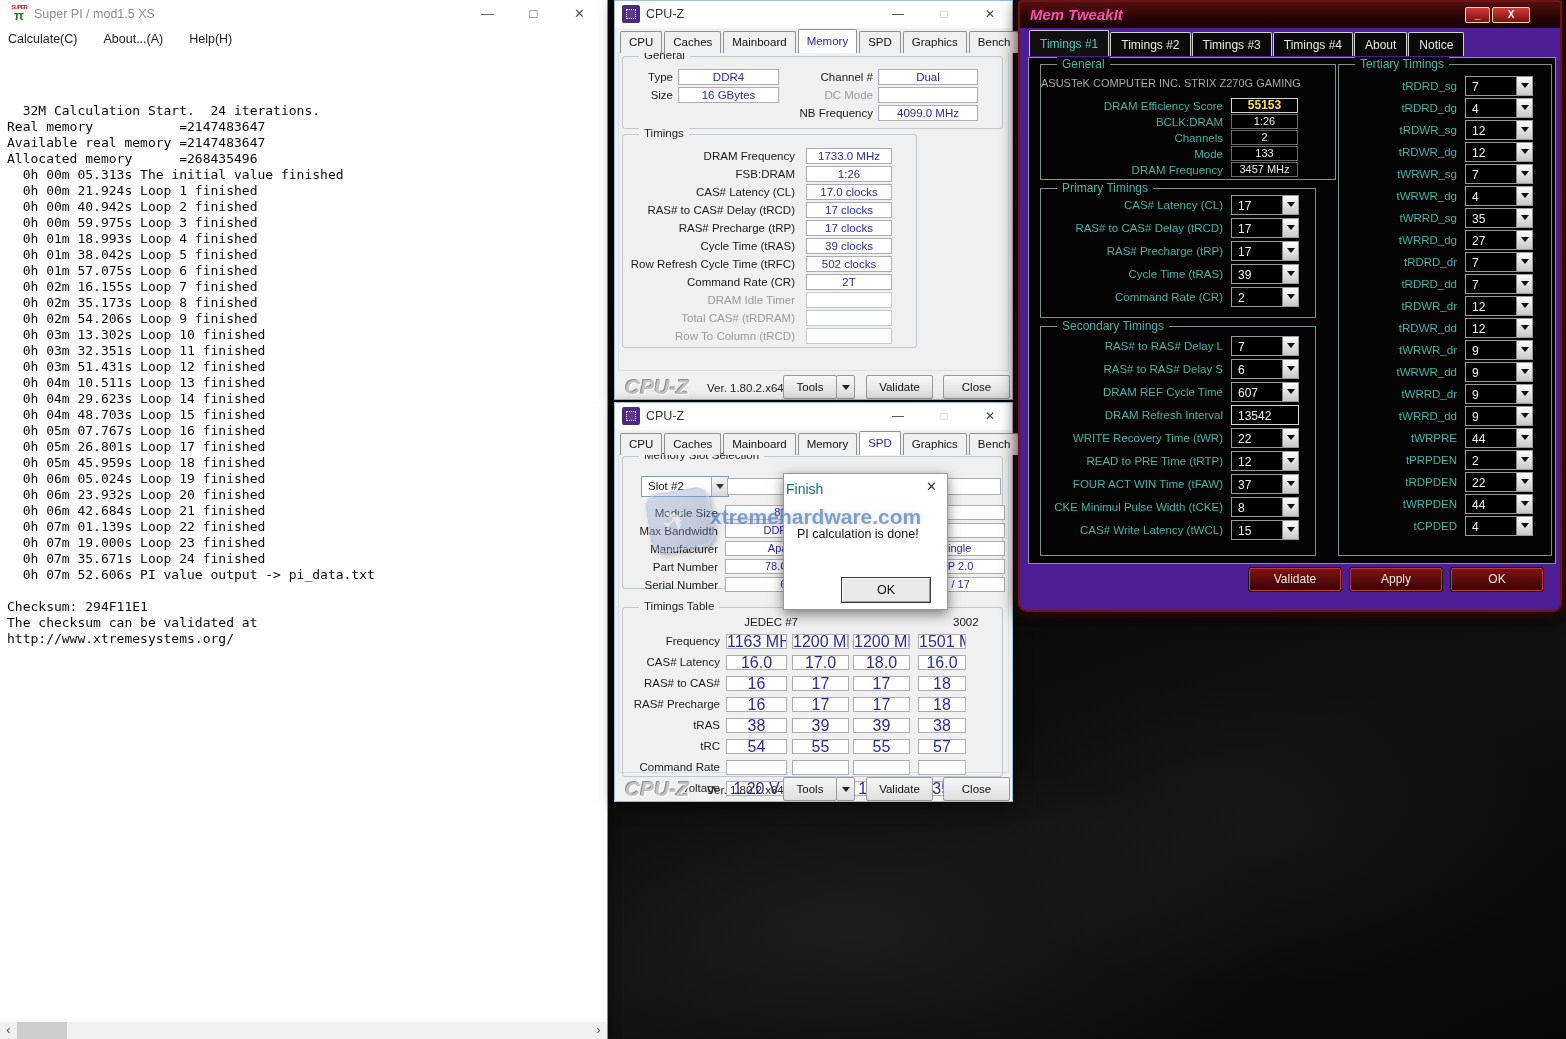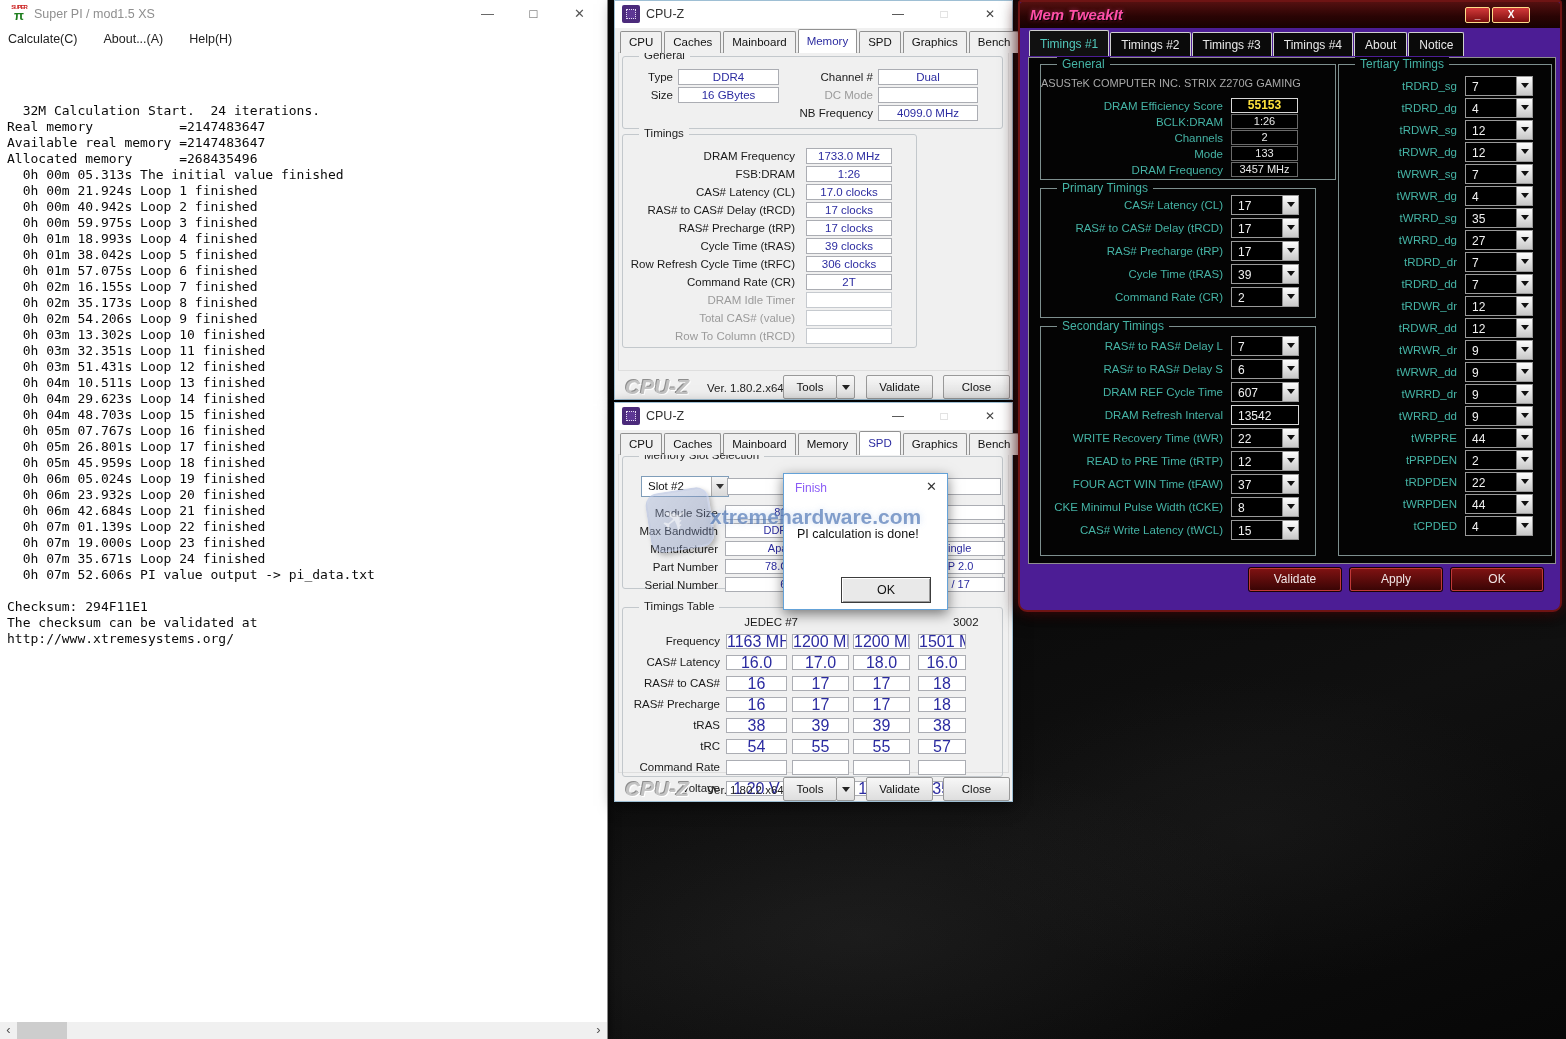--- a/index.html
+++ b/index.html
@@ -110,21 +110,21 @@
   .tt-rows { position:absolute; left:0; right:0; top:26px; display:flex; flex-direction:column; gap:6px; }
   .tt-row { position:relative; height:15px; }
   .tt-label { position:absolute; left:0; top:0; width:97px; text-align:right; font-size:11.5px; color:#1a1a1a; line-height:15px; white-space:nowrap; }
   .tt-c { position:absolute; top:0; height:15px; line-height:13px; font-size:16px; }
   .tt-c1 { left:103px; width:61px; } .tt-c2 { left:169px; width:57px; }
   .tt-c3 { left:230px; width:57px; } .tt-c4 { left:295px; width:48px; }
 
   
   .finish { left:783px; top:473px; width:165px; height:137px; background:#fff;
     border:1px solid #64a2d8; box-shadow:0 4px 12px rgba(0,0,0,.5); z-index:50; }
-  .fd-title { position:absolute; left:11px; top:7px; font-size:12px; color:#8b5cf6; }
+  .fd-title { position:absolute; left:2px; top:7px; font-size:14px; color:#0f766e; }
   .fd-x { position:absolute; right:10px; top:5px; font-size:13px; color:#333; }
   .fd-msg { position:absolute; left:13px; top:53px; font-size:12.5px; color:#111; }
   .fd-ok { position:absolute; left:57px; top:103px; width:90px; height:26px; background:#e9e9e9;
     border:1px solid #3c3c3c; box-shadow:inset 1px 1px 0 #fff, inset -1px -1px 0 #9a9a9a;
     text-align:center; line-height:24px; font-size:12.5px; color:#111; }
 
   
   .mti { left:1018px; top:0; width:544px; height:612px; background:#4c1d95;
     border:2px solid #6e1414; border-radius:3px 3px 9px 9px;
     box-shadow:0 0 14px rgba(160,20,20,.45), 0 6px 18px rgba(0,0,0,.7); z-index:20; }
@@ -280,35 +280,35 @@
           <span class="cz-box">17 clocks</span>
         </div>
 
         <div class="cz-row">
           <span class="cz-row-label">Cycle Time (tRAS)</span>
           <span class="cz-box">39 clocks</span>
         </div>
 
         <div class="cz-row">
           <span class="cz-row-label">Row Refresh Cycle Time (tRFC)</span>
-          <span class="cz-box">306 clocks</span>
+          <span class="cz-box">502 clocks</span>
         </div>
 
         <div class="cz-row">
           <span class="cz-row-label">Command Rate (CR)</span>
           <span class="cz-box">2T</span>
         </div>
 
         <div class="cz-row flag-disabled">
           <span class="cz-row-label">DRAM Idle Timer</span>
           <span class="cz-box"></span>
         </div>
 
         <div class="cz-row flag-disabled">
-          <span class="cz-row-label">Total CAS# (value)</span>
+          <span class="cz-row-label">Total CAS# (tRDRAM)</span>
           <span class="cz-box"></span>
         </div>
 
         <div class="cz-row flag-disabled">
           <span class="cz-row-label">Row To Column (tRCD)</span>
           <span class="cz-box"></span>
         </div>
       </div>
   </div>
 

